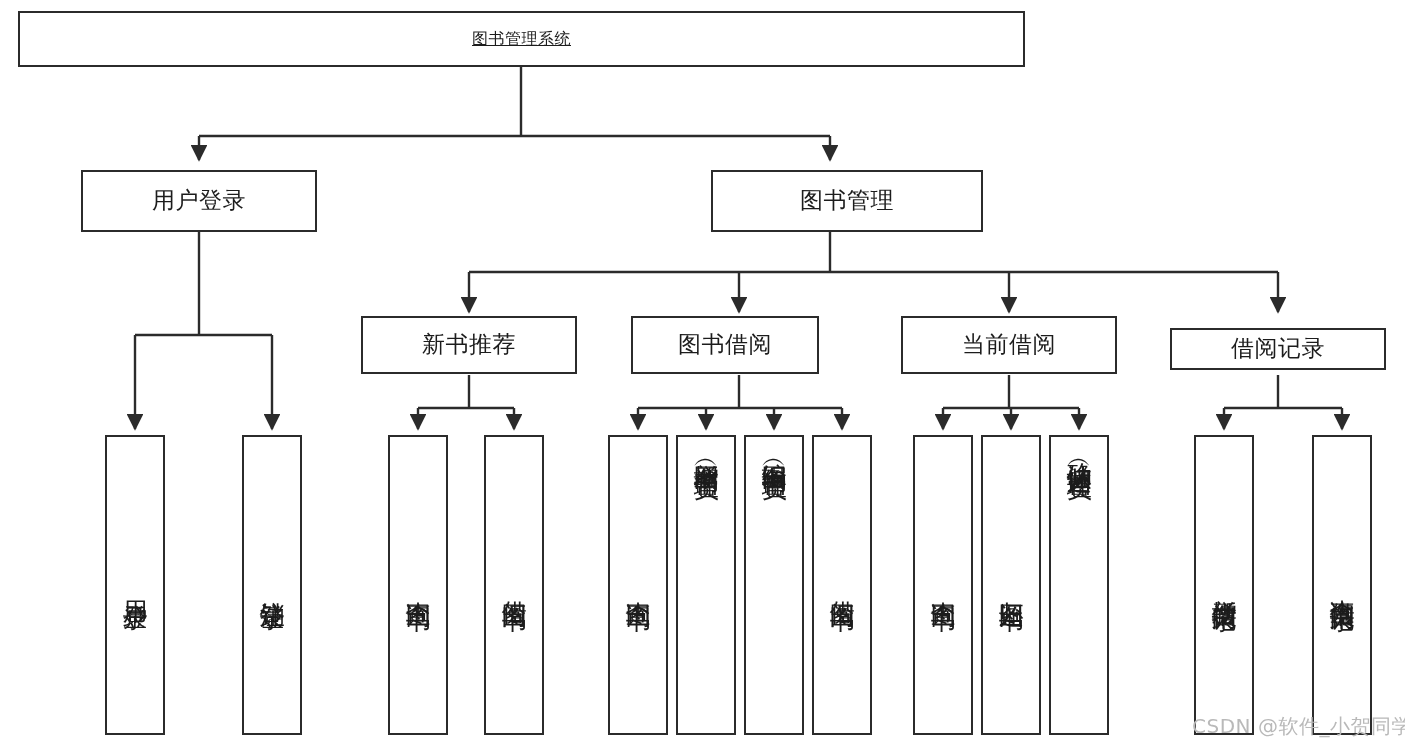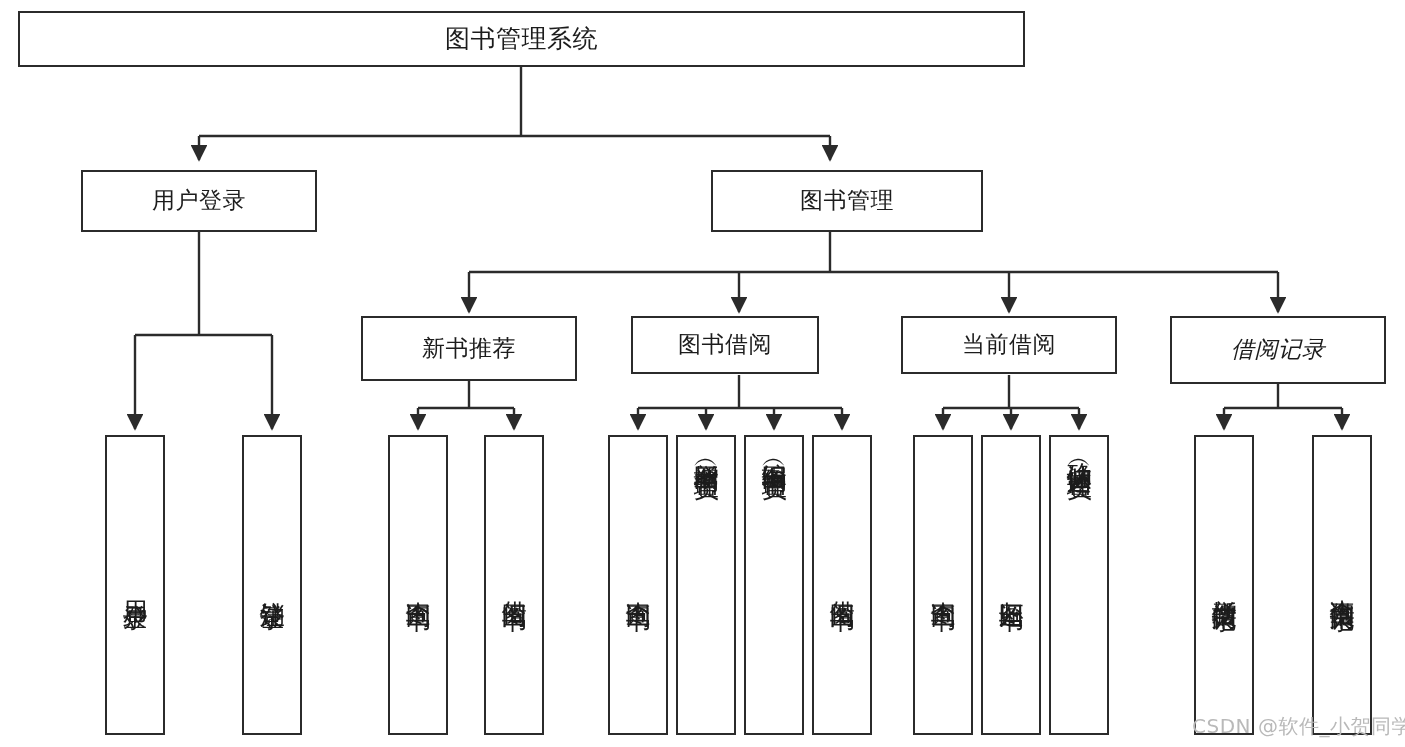--- a/index.html
+++ b/index.html
@@ -32,21 +32,21 @@
     align-items: center;
     justify-content: center;
     color: #1c1c1c;
   }
   .node-h {
     font-size: 23px;
     line-height: 1.1;
     letter-spacing: 0.5px;
     white-space: nowrap;
   }
-  .node-root .label { font-size: 25px; }
+  .node-root .label { font-size: 16px; text-decoration: underline; }
   .node-v {
     writing-mode: vertical-rl;
     text-orientation: upright;
     font-size: 25px;
     line-height: 1.18;
     letter-spacing: 2px;
     align-items: center;
     justify-content: center;
     padding: 6px 0;
   }
@@ -127,30 +127,30 @@
     <span class="label">图书管理系统</span>
   </div>
 
   <div class="node node-h" style="left:81px; top:170px; width:236px; height:62px;">
     <span class="label">用户登录</span>
   </div>
   <div class="node node-h" style="left:711px; top:170px; width:272px; height:62px;">
     <span class="label">图书管理</span>
   </div>
 
-  <div class="node node-h" style="left:361px; top:316px; width:216px; height:65px;">
+  <div class="node node-h" style="left:361px; top:316px; width:216px; height:58px;">
     <span class="label">新书推荐</span>
   </div>
   <div class="node node-h" style="left:631px; top:316px; width:188px; height:58px;">
     <span class="label">图书借阅</span>
   </div>
   <div class="node node-h" style="left:901px; top:316px; width:216px; height:58px;text-align:center;">
     <span class="label">当前借阅</span>
   </div>
-  <div class="node node-h" style="left:1170px; top:316px; width:216px; height:68px;font-style:italic;">
+  <div class="node node-h" style="left:1170px; top:328px; width:216px; height:42px;">
     <span class="label">借阅记录</span>
   </div>
 
   <div class="node node-v" style="left:105px; top:435px; width:60px; height:300px;">
     <span class="label">用户登录</span>
   </div>
   <div class="node node-v" style="left:242px; top:435px; width:60px; height:300px;">
     <span class="label">注销登录</span>
   </div>
 

